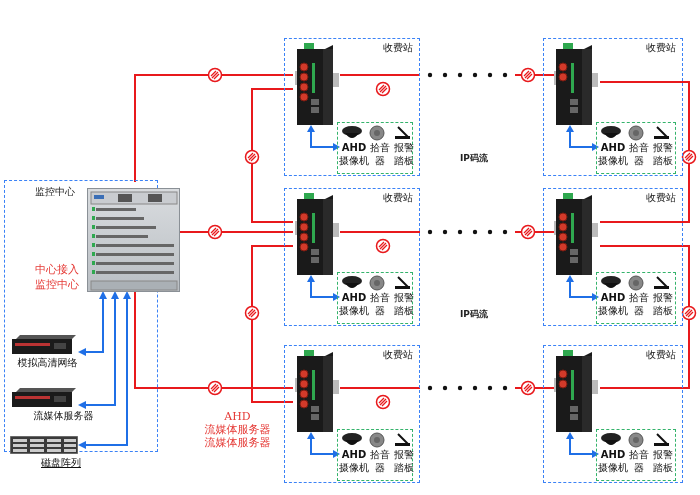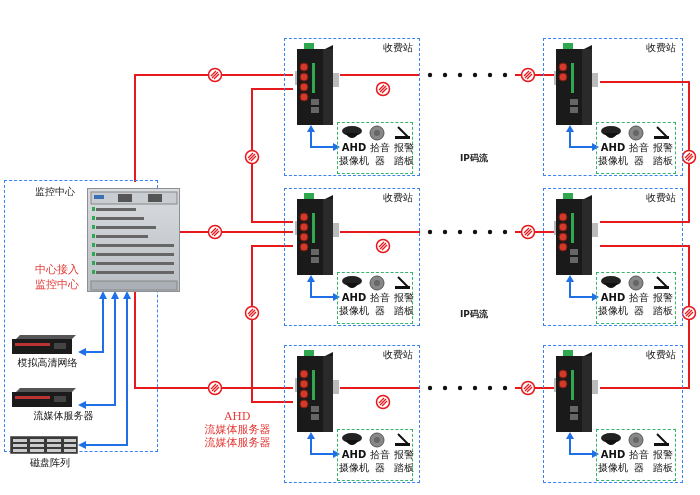--- a/index.html
+++ b/index.html
@@ -171,21 +171,21 @@
           <rect x="20" y="8" width="14" height="3"></rect>
           <rect x="37" y="8" width="14" height="3"></rect>
           <rect x="54" y="8" width="12" height="3"></rect>
           <rect x="3" y="13" width="14" height="3"></rect>
           <rect x="20" y="13" width="14" height="3"></rect>
           <rect x="37" y="13" width="14" height="3"></rect>
           <rect x="54" y="13" width="12" height="3"></rect>
         </g>
       </svg>
   </div>
-  <div class="abs dev-lbl" style="left:10px;top:456px;width:80px;">磁盘阵列</div>
+  <div class="abs dev-lbl" style="left:21px;top:456px;width:80px;text-decoration:underline;">磁盘阵列</div>
 
   <div class="abs red-lbl" style="left:190px;top:410px;width:95px;line-height:13px;">
     <div>AHD</div>
     <div>流媒体服务器</div>
     <div>流媒体服务器</div>
   </div>
 
   <div class="abs ip-lbl" style="left:460px;top:152px;">IP码流</div>
   <div class="abs ip-lbl" style="left:460px;top:308px;">IP码流</div>
 

